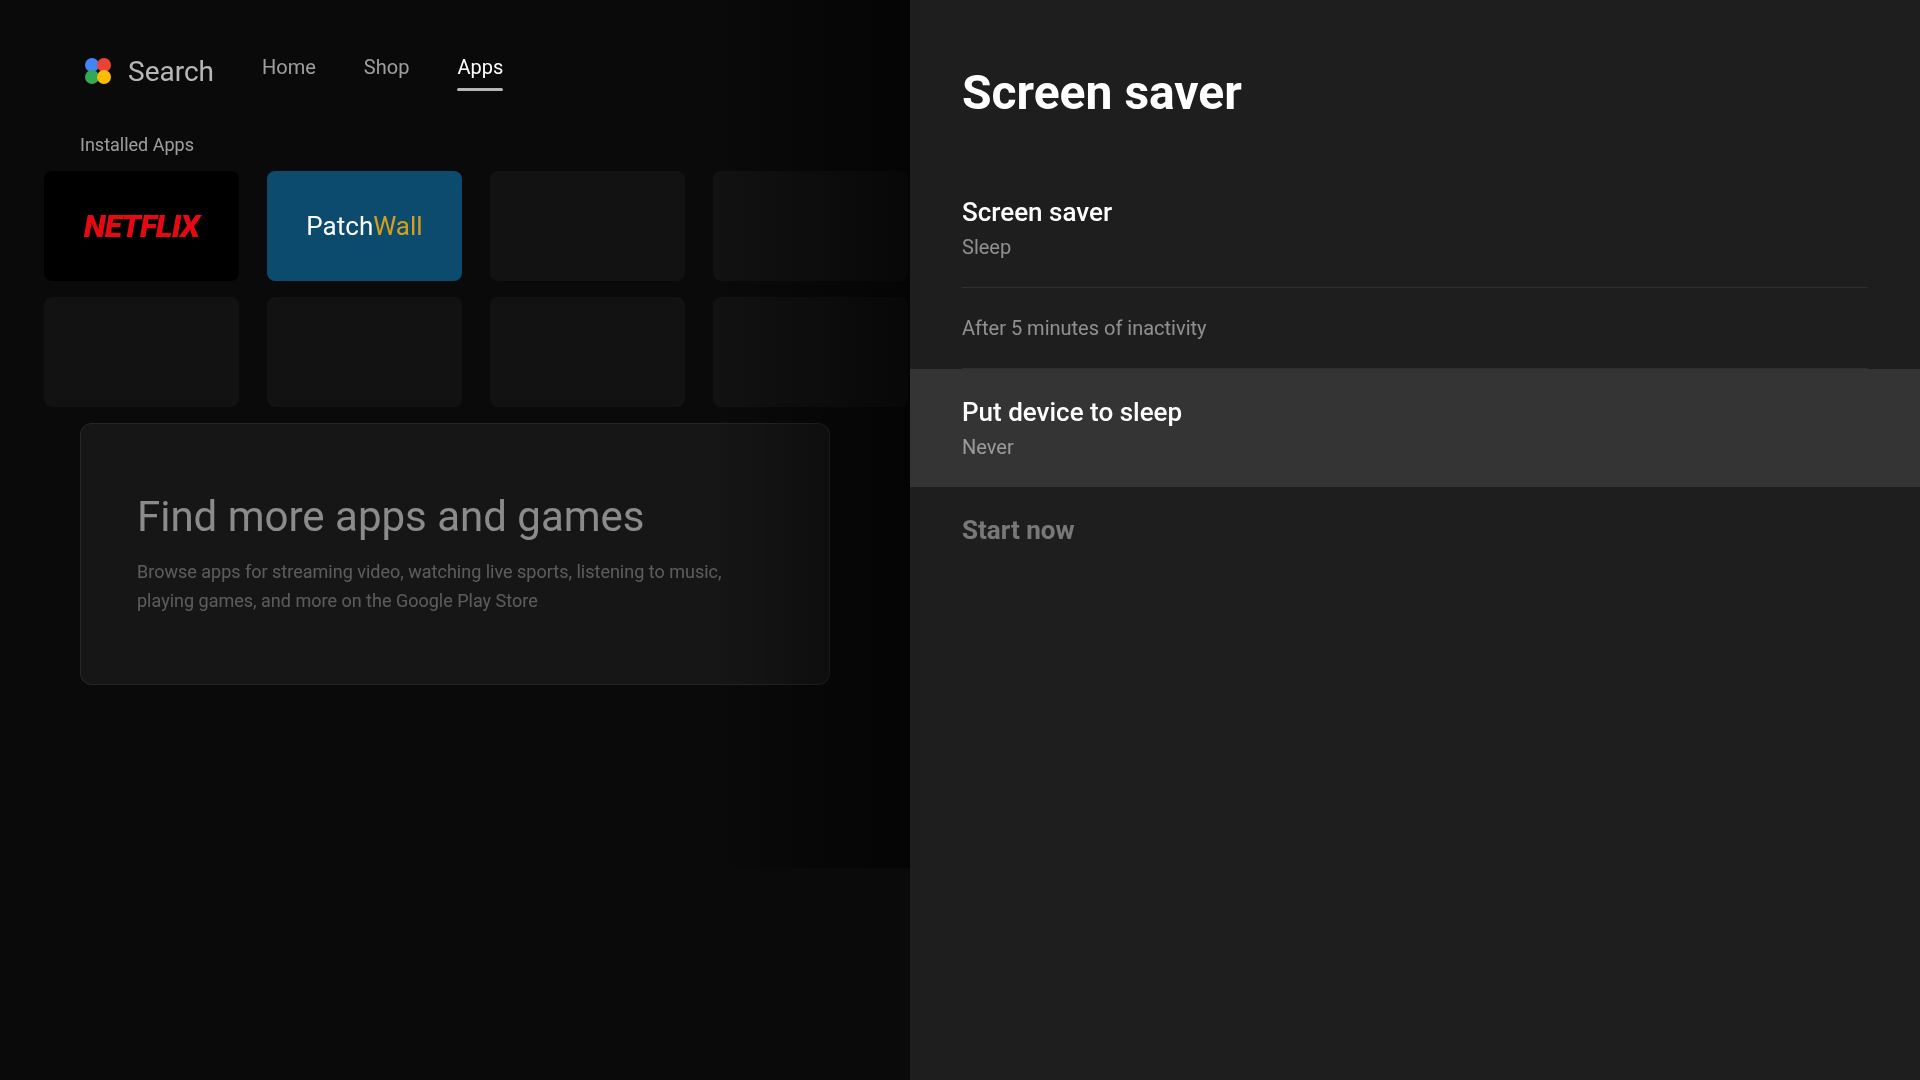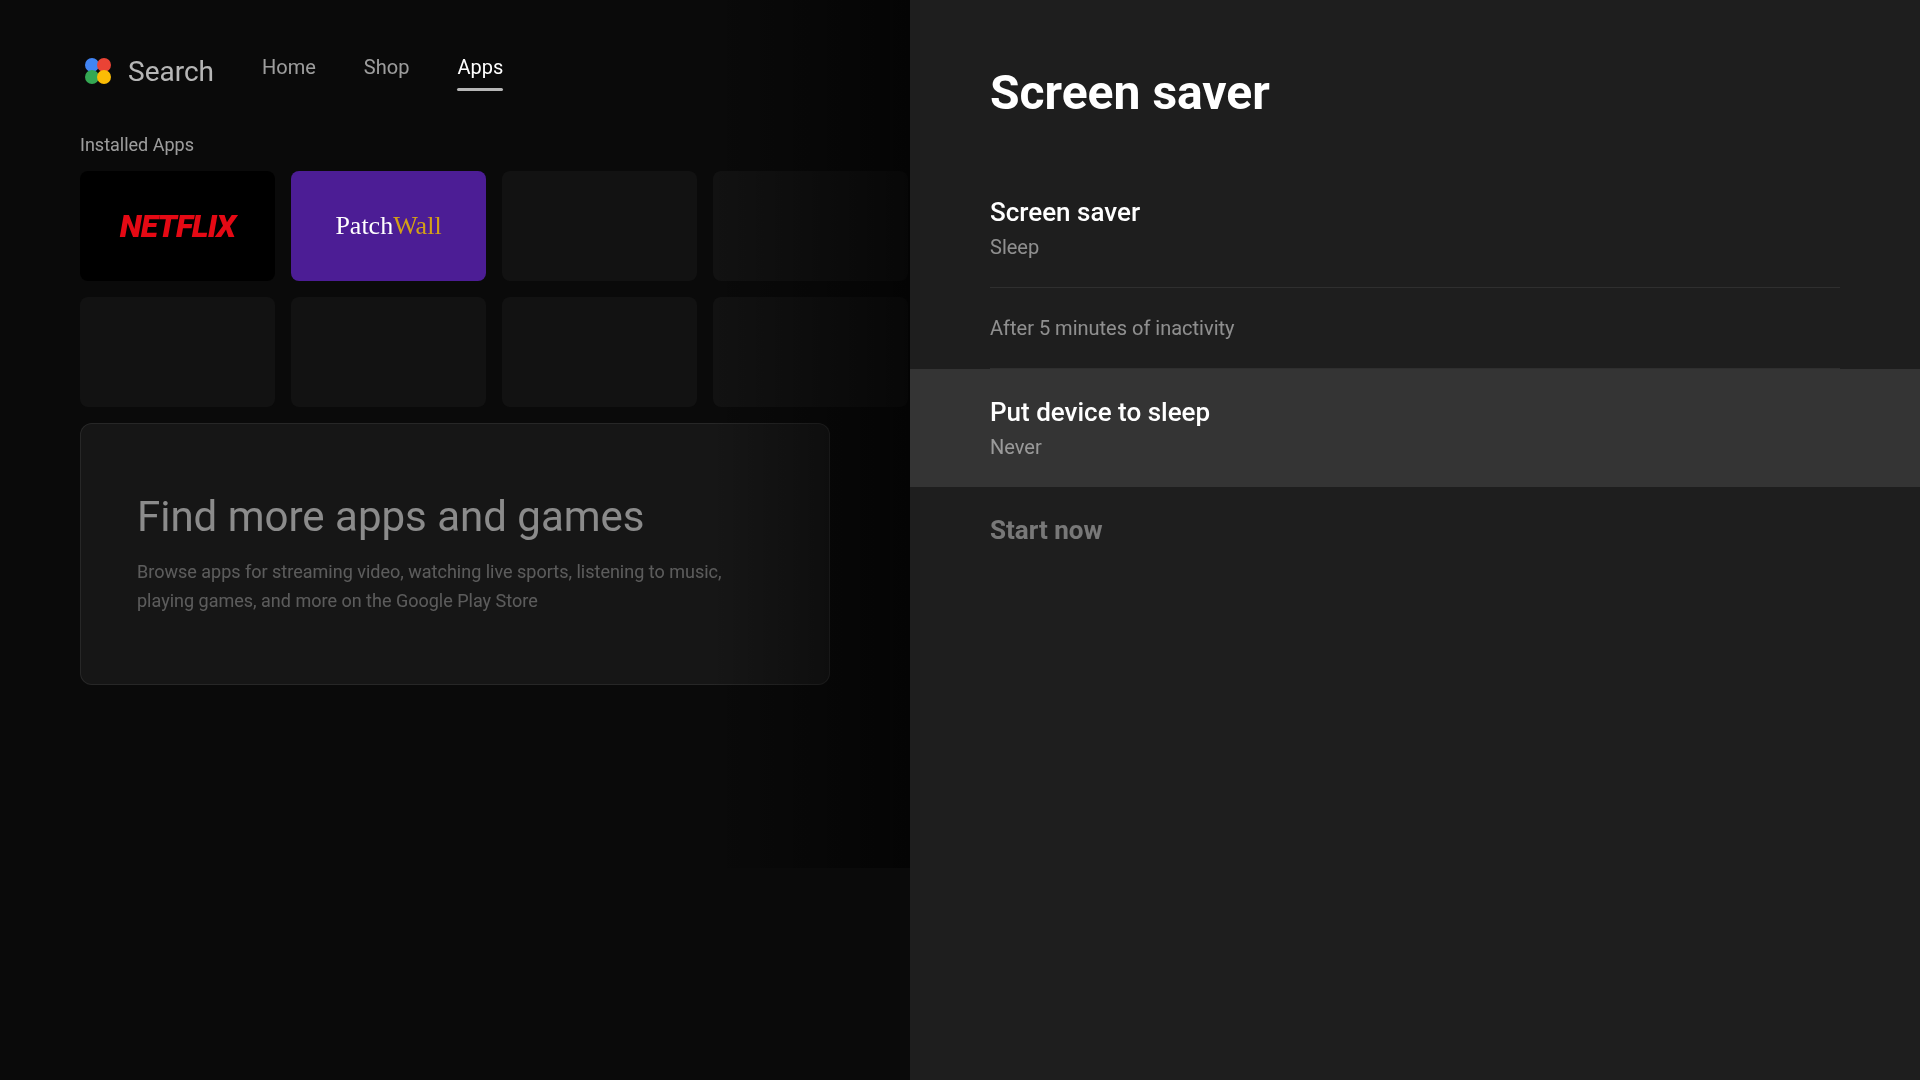--- a/index.html
+++ b/index.html
@@ -73,44 +73,43 @@
     .section-label {
       font-size: 18px;
       color: rgba(255,255,255,0.6);
       margin: 24px 0 16px 80px;
     }
 
     
     .app-grid {
       display: grid;
       grid-template-columns: repeat(4, 195px);
-      gap: 16px;
-      padding: 0 80px;
+      gap: 28px;
+      padding: 0 44px;
       margin-bottom: 16px;
     }
 
     .app-tile {
       width: 195px;
       height: 110px;
       border-radius: 8px;
       background: #1a1a1a;
       overflow: hidden;
       display: flex;
       align-items: center;
       justify-content: center;
       cursor: pointer;
     }
 
     .app-tile.netflix {
       background: #000000;
     }
 
     .app-tile.patchwall {
-      background: #4c1d95;
-      font-family: Liberation Serif, serif;
+      background: #0c4a6e;
     }
 
     .app-tile.empty {
       background: #1a1a1a;
       opacity: 0.5;
     }
 
     .netflix-logo {
       font-size: 32px;
       font-weight: 900;
@@ -162,21 +161,21 @@
       height: 100%;
       background: linear-gradient(to right, transparent, rgba(0,0,0,0.6));
       pointer-events: none;
     }
 
     
     .right-panel {
       width: 1010px;
       height: 1080px;
       background: #1e1e1e;
-      padding: 64px 80px;
+      padding: 64px 52px;
       flex-shrink: 0;
     }
 
     .panel-title {
       font-size: 48px;
       font-weight: 700;
       color: #ffffff;
       margin-bottom: 48px;
     }
 

